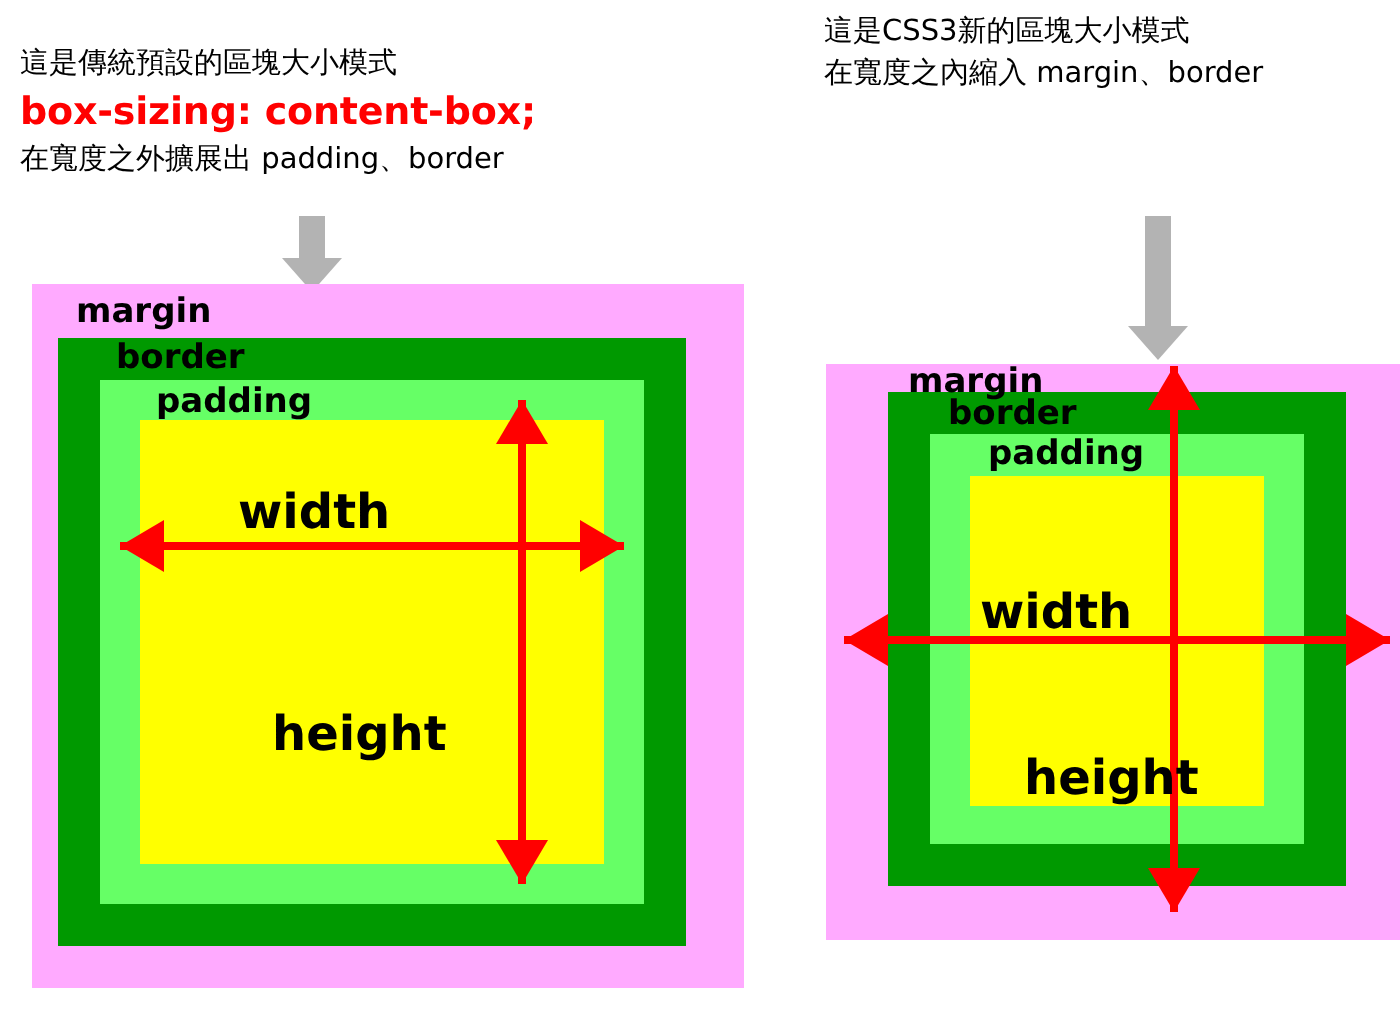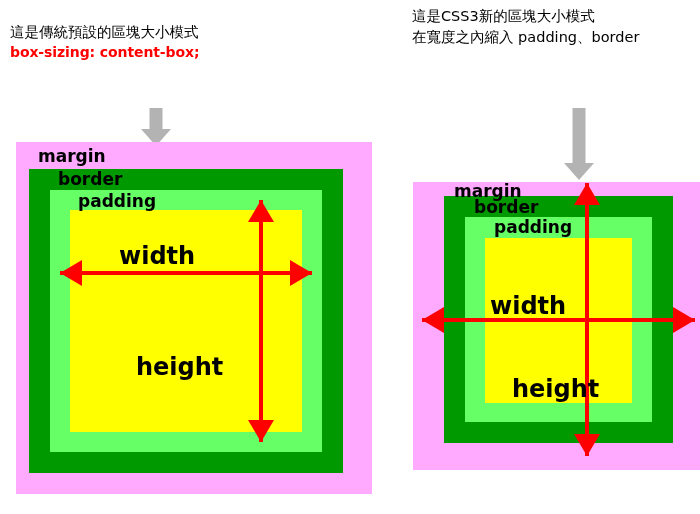--- a/index.html
+++ b/index.html
@@ -22,21 +22,21 @@
     color: #000000;
     white-space: nowrap;
   }
   .caption .cap-line {
     display: block;
     font-size: 14.5px;
     font-weight: normal;
   }
   .caption .cap-code {
     display: block;
-    font-size: 14px;
+    font-size: 19px;
     font-weight: bold;
     color: #ff0000;
     letter-spacing: -0.1px;
   }
   #caption-left  { left: 10px; top: 22px; }
   #caption-right { left: 412px; top: 6px; }
 
   
   .gray-arrow { position: absolute; }
   .gray-arrow .shaft {
@@ -165,25 +165,26 @@
   #diagram-right #height-arrow-right { left: 161px; top: 1px;  width: 26px; height: 273px; }
   #diagram-right .label-width  { left: 77px; top: 112px; }
   #diagram-right .label-height { left: 99px; top: 195px; }
 </style>
 </head>
 <body>
 
 <div class="caption" id="caption-left">
   <span class="cap-line">這是傳統預設的區塊大小模式</span>
   <span class="cap-code">box-sizing: content-box;</span>
+  <span class="cap-line">在寬度之外擴展出  padding、border</span>
 </div>
 
 <div class="caption" id="caption-right">
   <span class="cap-line">這是CSS3新的區塊大小模式</span>
-  <span class="cap-line">在寬度之內縮入  padding、border</span>
+  <span class="cap-line">在寬度之內縮入  margin、border</span>
 </div>
 
 <div class="gray-arrow" id="gray-arrow-left">
   <div class="shaft"></div>
   <div class="head"></div>
 </div>
 <div class="gray-arrow" id="gray-arrow-right">
   <div class="shaft"></div>
   <div class="head"></div>
 </div>

